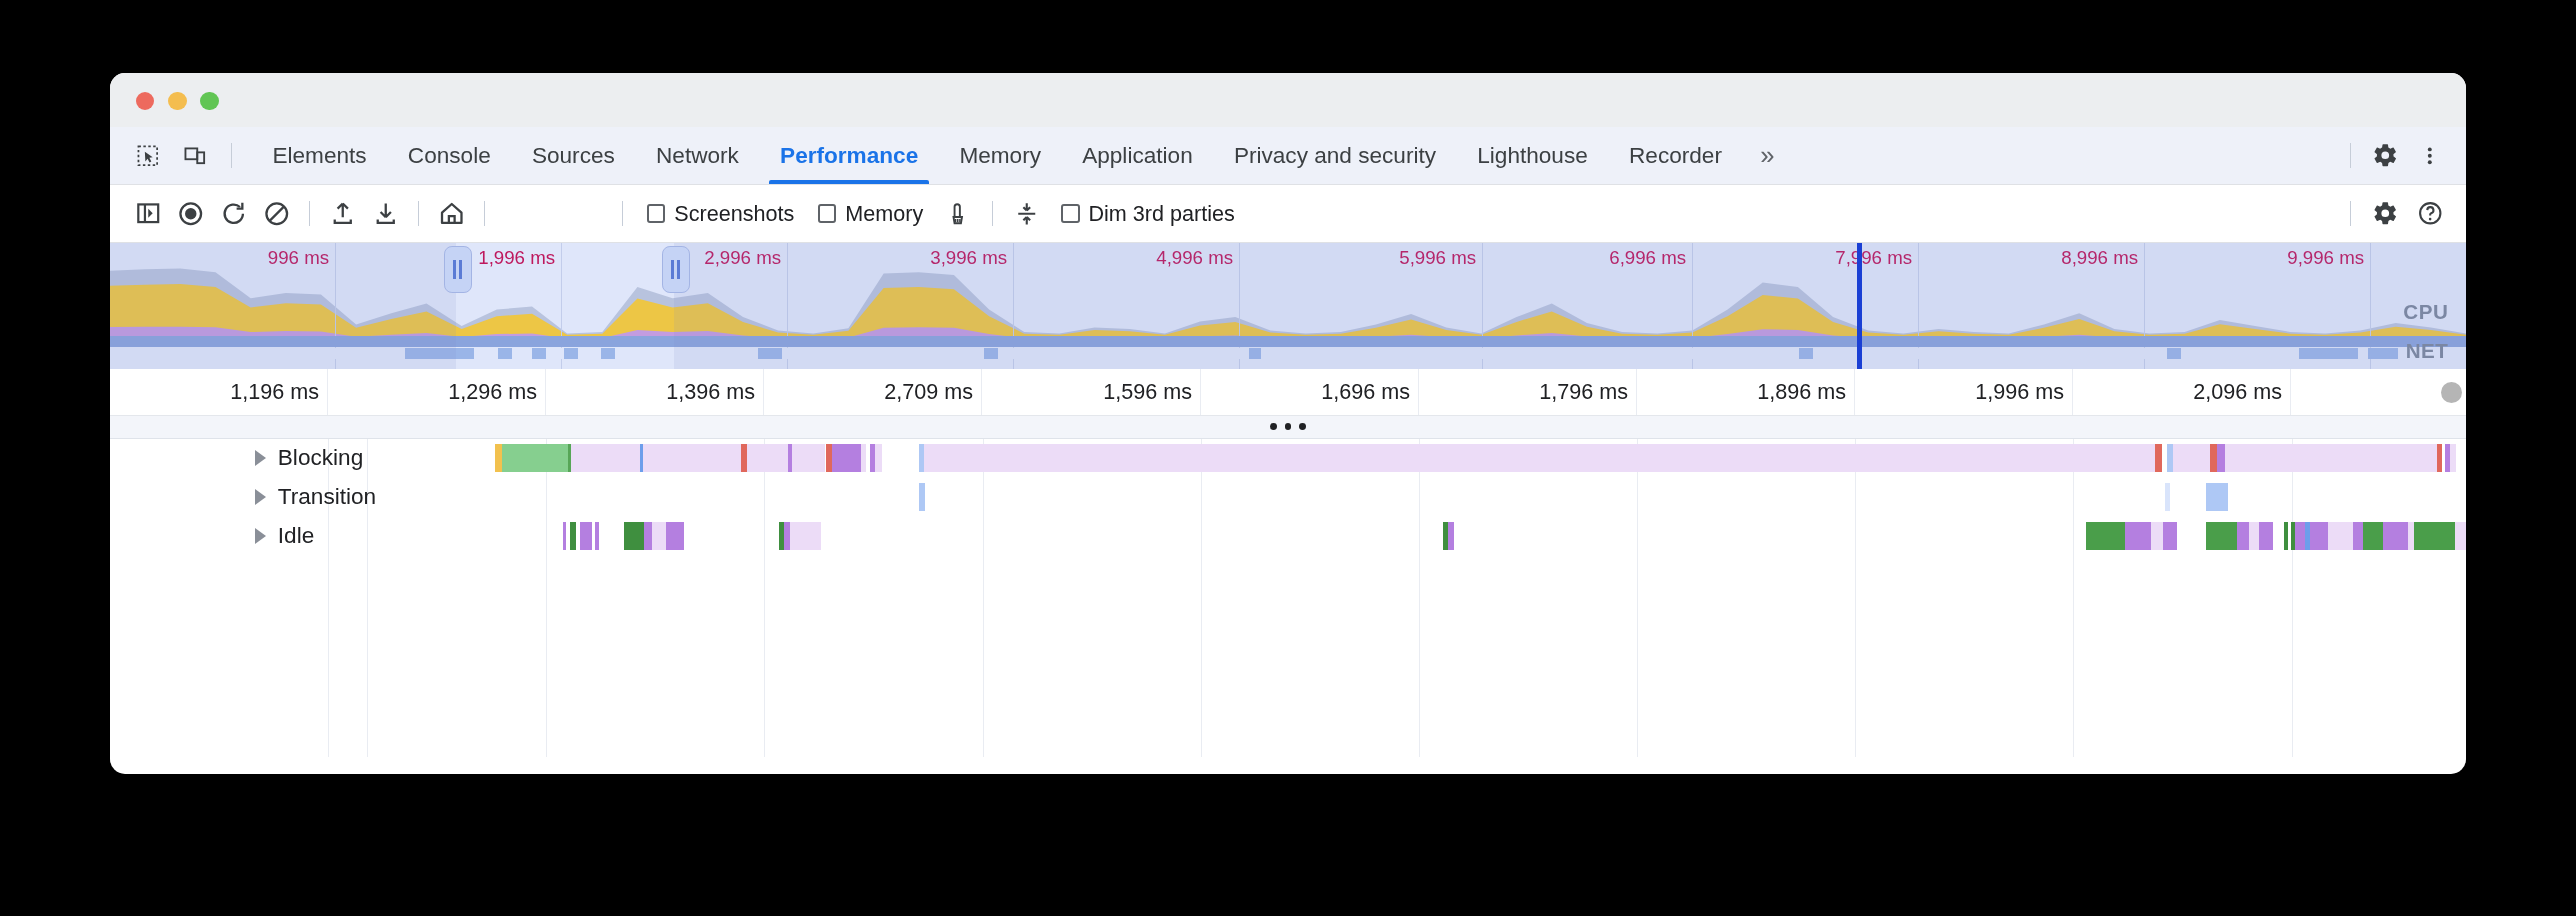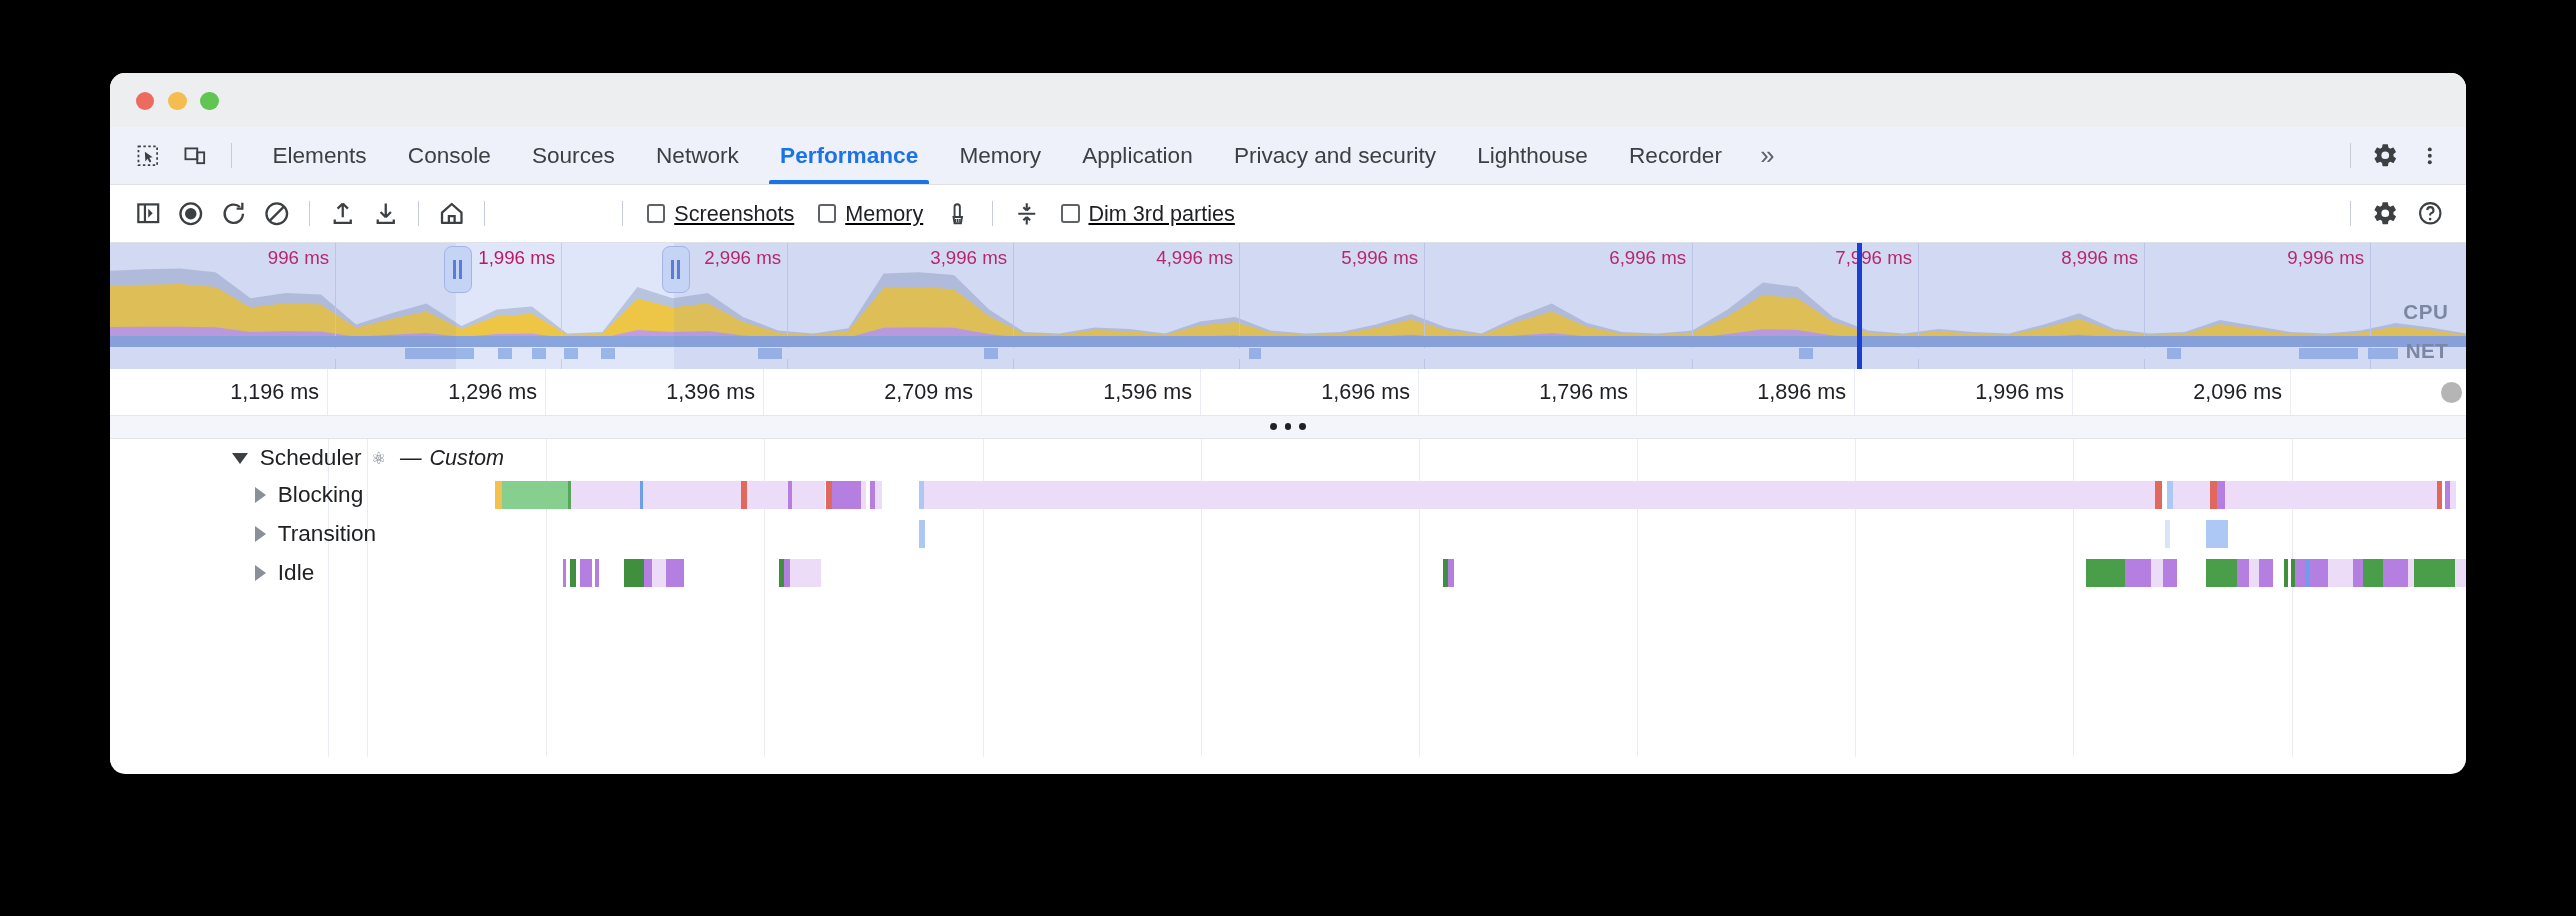--- a/index.html
+++ b/index.html
@@ -225,21 +225,21 @@
       <div class="vsep"></div>
       <div class="icon-btn">
         <svg width="27.5" height="27.5" viewBox="0 0 24 24">
           <path d="M3.5 11L12 3.5 20.5 11v9h-17z" fill="none" stroke="#3c4043" stroke-width="2" stroke-linejoin="round"></path>
           <path d="M9.5 20v-6h5v6" fill="none" stroke="#3c4043" stroke-width="2"></path>
         </svg>
       </div>
       <div class="vsep"></div>
     </div>
 
-    <div class="cb-group" style="margin-left:118px;text-decoration:underline;">
+    <div class="cb-group" style="margin-left:118px;">
       <div class="vsep"></div>
       <label class="cb">
         <span class="cbox"></span>
         <span>Screenshots</span>
       </label>
       <label class="cb">
         <span class="cbox"></span>
         <span>Memory</span>
       </label>
       <div class="icon-btn">
@@ -302,21 +302,21 @@
           </div>
           <div class="ov-tick" style="left: 452px; width: 226px;">
             <span>2,996 ms</span>
           </div>
           <div class="ov-tick" style="left: 678px; width: 226px;">
             <span>3,996 ms</span>
           </div>
           <div class="ov-tick" style="left: 904px; width: 226px;">
             <span>4,996 ms</span>
           </div>
-          <div class="ov-tick" style="left: 1131px; width: 184px;">
+          <div class="ov-tick" style="left: 1131px; width: 242px;">
             <span>5,996 ms</span>
           </div>
           <div class="ov-tick" style="left: 1357px; width: 226px;">
             <span>6,996 ms</span>
           </div>
           <div class="ov-tick" style="left: 1583px; width: 226px;">
             <span>7,996 ms</span>
           </div>
           <div class="ov-tick" style="left: 1809px; width: 226px;">
             <span>8,996 ms</span>
@@ -412,29 +412,20 @@
           <div class="grid-line" style="left: 873px;"></div>
           <div class="grid-line" style="left: 1091px;"></div>
           <div class="grid-line" style="left: 1309px;"></div>
           <div class="grid-line" style="left: 1527px;"></div>
           <div class="grid-line" style="left: 1745px;"></div>
           <div class="grid-line" style="left: 1963px;"></div>
           <div class="grid-line" style="left: 2182px;"></div>
         </div>
     <div class="name-col-line"></div>
 
-    <div class="row" style="height:37px;">
-      <div class="row-label group">
-        <span class="tri down"></span>
-        <span>Scheduler</span>
-        <span class="react-glyph">⚛</span>
-        <span class="custom-txt">—</span>
-        <span class="custom-txt" style="margin-left:7.9px;">Custom</span>
-      </div>
-    </div>
 
     <div class="row">
       <div class="row-label child">
         <span class="tri right"></span>
         <span>Blocking</span>
       </div>
       <div class="bar" id="bar-blocking" style="left: 0px; right: 0px;">
             <div class="evt" style="left: 385px; width: 6.9px; background: rgb(242, 193, 78);"></div>
             <div class="evt" style="left: 392px; width: 67px; background: rgb(134, 207, 143);"></div>
             <div class="evt" style="left: 458px; width: 2.9px; background: rgb(87, 166, 87);"></div>

